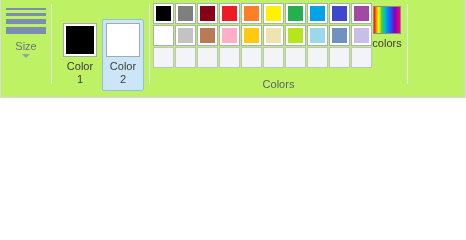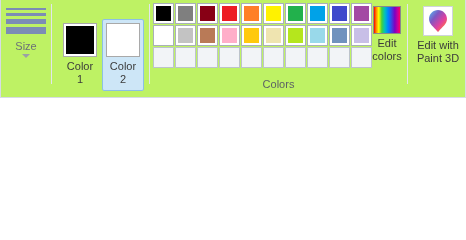--- a/index.html
+++ b/index.html
@@ -364,42 +364,21 @@
           <em></em>
         </div>
         <div class="sw empty">
           <em></em>
         </div>
       </div>
 
     <div class="editcolors">
       <div class="ec-icon"></div>
       <div class="ec-label">
-        <span>Edit</span>
         <span>colors</span>
       </div>
     </div>
 
-    <div class="paint3d">
-      <div class="p3d-icon">
-        <svg width="22" height="24" viewBox="0 0 22 24" aria-hidden="true">
-          <defs>
-            <linearGradient id="p3dg" x1="0" y1="0" x2="1" y2="1">
-              <stop offset="0%" stop-color="#4fc3f7"></stop>
-              <stop offset="32%" stop-color="#7e57c2"></stop>
-              <stop offset="62%" stop-color="#e040a0"></stop>
-              <stop offset="85%" stop-color="#ff7043"></stop>
-              <stop offset="100%" stop-color="#ffd54f"></stop>
-            </linearGradient>
-          </defs>
-          <path d="M11 1 C16 1 20 5 20 10 C20 15 15 18 12 22 L11 23 L10 22 C7 18 2 15 2 10 C2 5 6 1 11 1 Z" fill="url(#p3dg)"></path>
-        </svg>
-      </div>
-      <div class="p3d-label">
-        <span>Edit with</span>
-        <span>Paint 3D</span>
-      </div>
-    </div>
 
   </div>
 
   <div class="group-caption">Colors</div>
 </div>
 
 </body></html>

